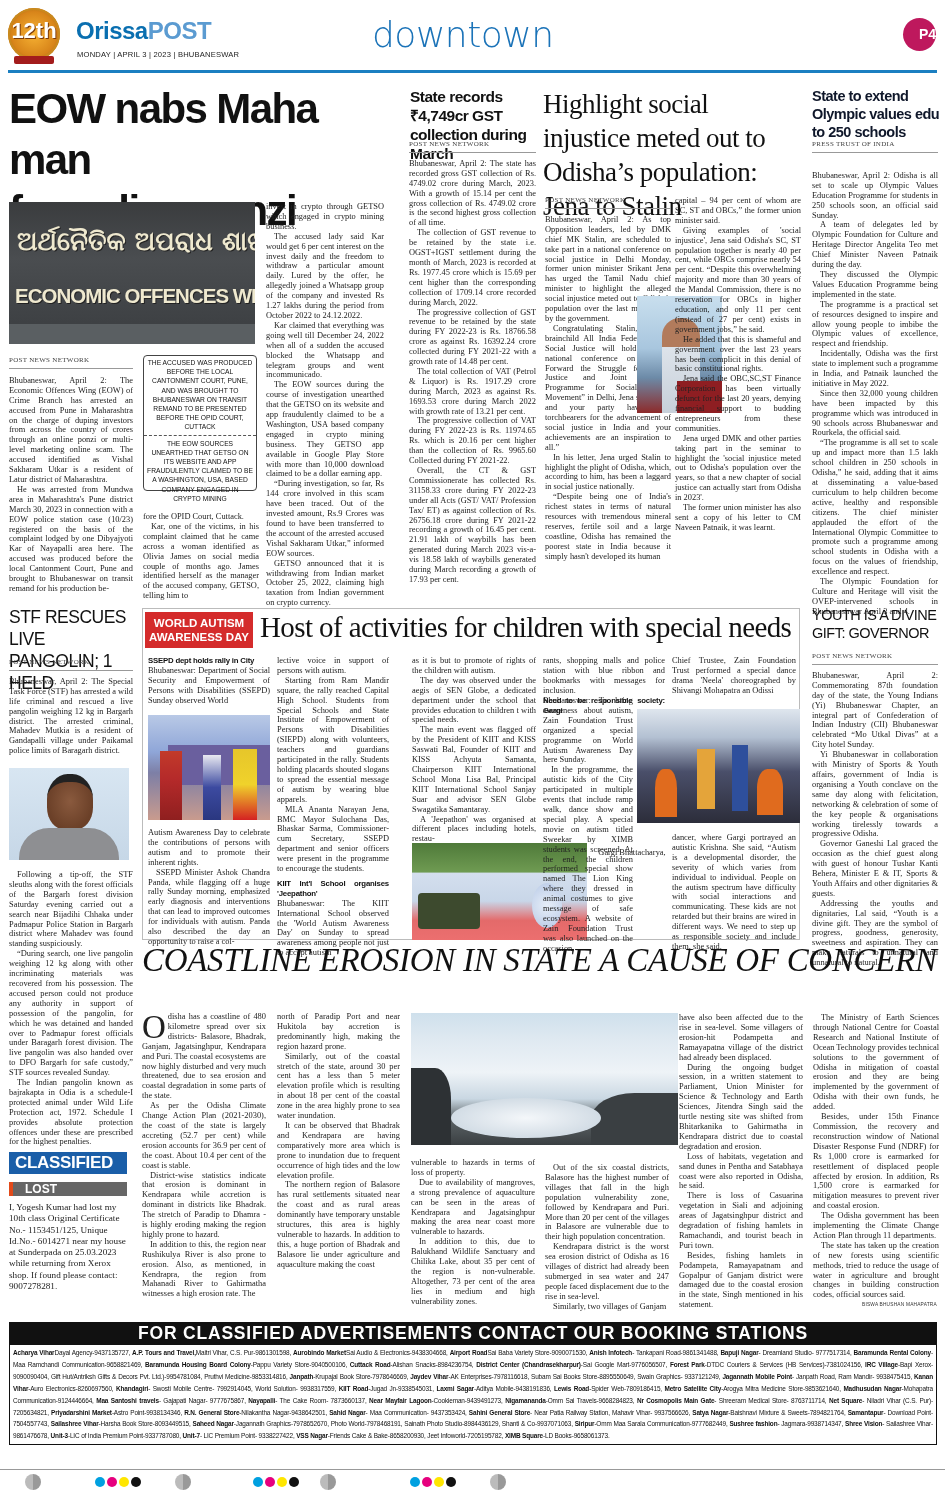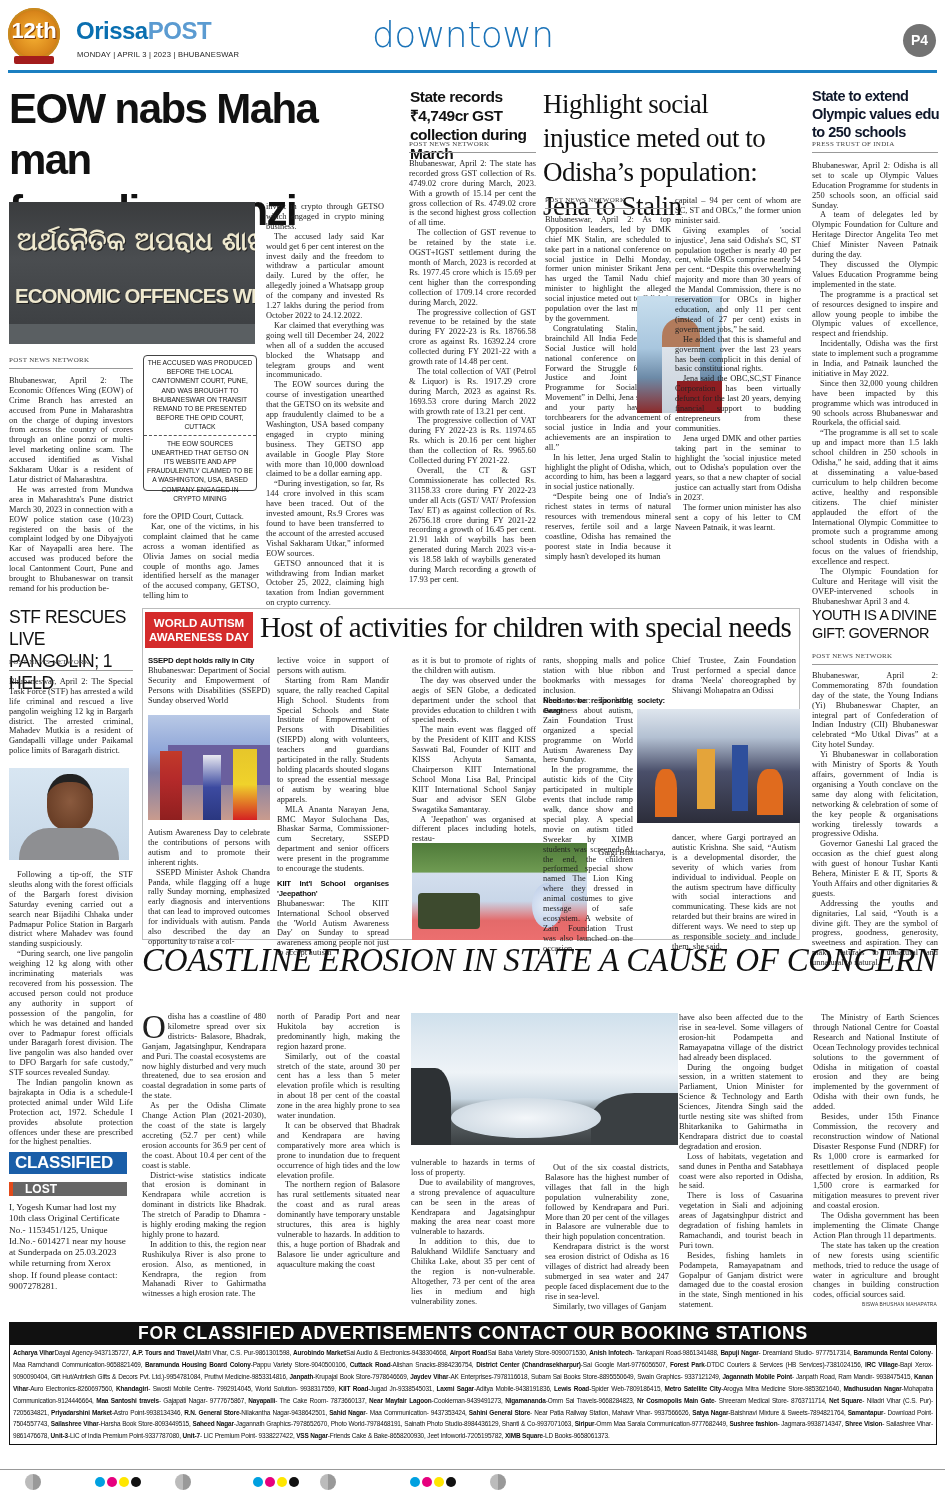--- a/index.html
+++ b/index.html
@@ -14,21 +14,21 @@
 .cond{font-family:"Liberation Sans",sans-serif;font-weight:bold;letter-spacing:-0.5px}
 .photo{overflow:hidden}
 
 .hdr-logo-badge{left:8px;top:8px;width:52px;height:52px;border-radius:50%;background:radial-gradient(circle,#f6b233 0%,#d8851a 60%,#9a4c0e 100%);box-shadow:0 0 0 2px #c98a1e inset}
 .hdr-badge-num{left:0;right:0;top:10px;text-align:center;font-family:"Liberation Sans",sans-serif;font-weight:bold;font-size:22px;color:#fff;text-shadow:1px 1px 0 #7a3a08}
 .hdr-ribbon{left:14px;top:56px;width:40px;height:8px;background:#a31c1c;border-radius:2px}
 .brand{left:76px;top:17px;font-family:"Liberation Sans",sans-serif;font-weight:bold;font-size:24px;letter-spacing:-0.5px}
 .brand .b1{color:#0a6fb0}.brand .b2{color:#5b9bd1}
 .dateline{left:77px;top:50px;font-family:"Liberation Sans",sans-serif;font-size:7.6px;color:#222;letter-spacing:.2px}
 .section-title{left:372px;top:14px;font-family:"DejaVu Sans",sans-serif;font-weight:200;font-size:36px;color:#1b73b8;letter-spacing:-0.5px}
-.page-badge{left:903px;top:24px;width:33px;height:33px;border-radius:50%;background:#737373;color:#fff;font-family:"Liberation Sans",sans-serif;font-weight:bold;font-size:14px;text-align:center;line-height:33px}
+.page-badge{left:903px;top:18px;width:33px;height:33px;border-radius:50%;background:#be185d;color:#fff;font-family:"Liberation Sans",sans-serif;font-weight:bold;font-size:14px;text-align:right;line-height:33px}
 .hdr-rule{left:8px;top:70px;width:929px;height:3px;background:#1b7fc1}
 
 .h-eow{left:9px;top:83px;width:372px;font-family:"Liberation Sans",sans-serif;font-weight:bold;font-size:42px;line-height:51px;letter-spacing:-1.6px;color:#111}
 .h-gst{left:410px;top:87px;width:130px;font-size:15.5px;line-height:19px;color:#111}
 .h-jena{left:543px;top:87px;width:257px;font-family:"Liberation Serif",serif;font-size:27px;line-height:34px;color:#111;letter-spacing:-0.5px}
 .h-olymp{left:812px;top:87px;width:130px;font-size:14.5px;line-height:18px;color:#0f172a}
 .h-stf{left:9px;top:606px;width:128px;font-size:17.5px;line-height:22px;color:#111;font-weight:normal}
 .h-youth{left:812px;top:606px;width:130px;font-size:14.5px;line-height:18px;color:#111;font-weight:normal}
 .autism-box{left:142px;top:608px;width:658px;height:332px;border:1px solid #bbb}
 .autism-tag{left:145px;top:612px;width:108px;height:36px;background:#d42b2b;color:#fff;font-family:"Liberation Sans",sans-serif;font-weight:bold;font-size:11.5px;line-height:14px;text-align:center;padding-top:4px}
@@ -122,21 +122,21 @@
   <p class="first">capital – 94 per cent of whom are SC, ST and OBCs,” the former union minister said.</p>
   <p>Giving examples of 'social injustice', Jena said Odisha's SC, ST population together is nearly 40 per cent, while OBCs comprise nearly 54 per cent. “Despite this overwhelming majority and more than 30 years of the Mandal Commission, there is no reservation for OBCs in higher education, and only 11 per cent (instead of 27 per cent) exists in government jobs,” he said.</p>
   <p>He added that this is shameful and government over the last 23 years has been complicit in this denial of basic constitutional rights.</p>
   <p>Jena said the OBC,SC,ST Finance Corporation has been virtually defunct for the last 20 years, denying financial support to budding entrepreneurs from these communities.</p>
   <p>Jena urged DMK and other parties taking part in the seminar to highlight the 'social injustice meted out to Odisha's population over the years, so that a new chapter of social justice can actually start from Odisha in 2023'.</p>
   <p>The former union minister has also sent a copy of his letter to CM Naveen Patnaik, it was learnt.</p>
 </div>
 
 <div class="abs cond h-olymp">State to extend Olympic values edu to 250 schools</div>
 <div class="abs txt" style="left:812px;top:140px;width:126px">
-  <div class="byline" style="margin-bottom:8px">PRESS TRUST OF INDIA</div>
+  <div class="byline" style="margin-bottom:18px">PRESS TRUST OF INDIA</div>
   <p class="first"><span class="dl">Bhubaneswar, April 2:</span> <span>Odisha is all set to scale up Olympic Values Education Programme for students in 250 schools soon, an official said Sunday.</span></p>
   <p>A team of delegates led by Olympic Foundation for Culture and Heritage Director Angelita Teo met Chief Minister Naveen Patnaik during the day.</p>
   <p>They discussed the Olympic Values Education Programme being implemented in the state.</p>
   <p>The programme is a practical set of resources designed to inspire and allow young people to imbibe the Olympic values of excellence, respect and friendship.</p>
   <p>Incidentally, Odisha was the first state to implement such a programme in India, and Patnaik launched the initiative in May 2022.</p>
   <p>Since then 32,000 young children have been impacted by this programme which was introduced in 90 schools across Bhubaneswar and Rourkela, the official said.</p>
   <p>“The programme is all set to scale up and impact more than 1.5 lakh school children in 250 schools in Odisha,” he said, adding that it aims at disseminating a value-based curriculum to help children become active, healthy and responsible citizens. The chief minister applauded the effort of the International Olympic Committee to promote such a programme among school students in Odisha with a focus on the values of friendship, excellence and respect.</p>
   <p>The Olympic Foundation for Culture and Heritage will visit the OVEP-intervened schools in Bhubaneshwar April 3 and 4.</p>
 </div>
 

